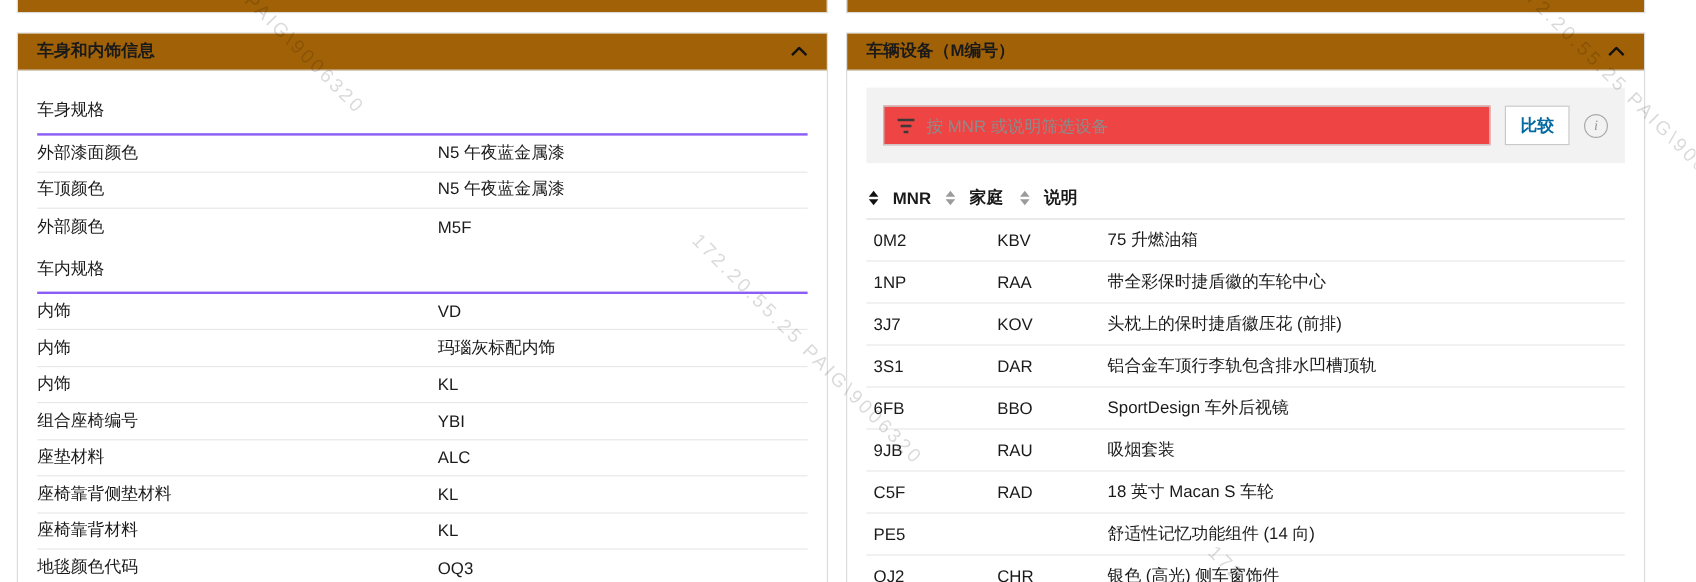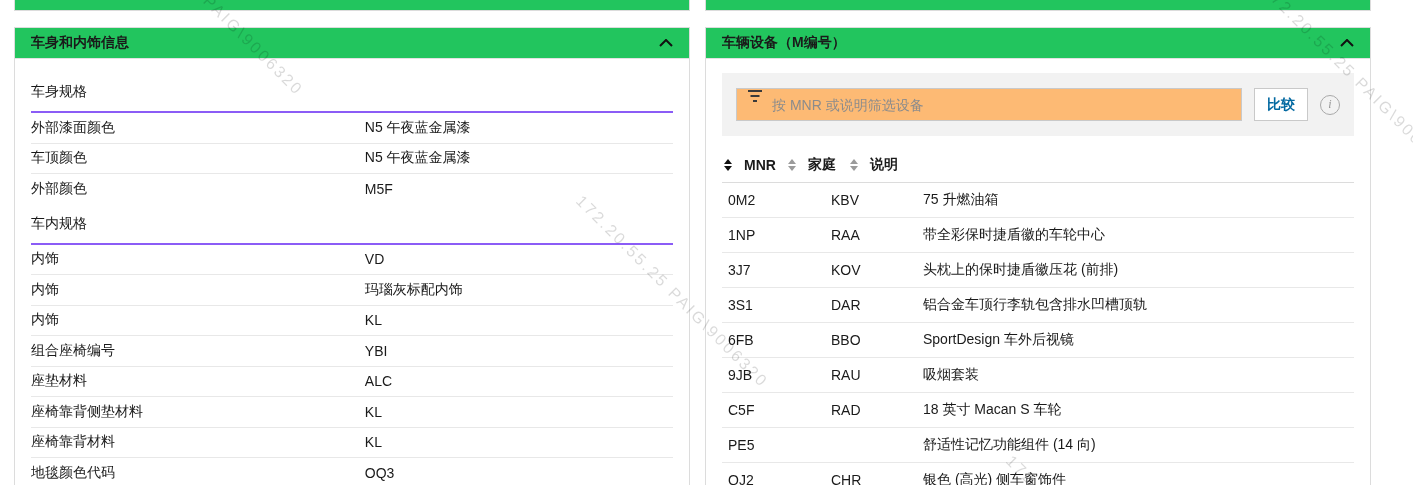--- a/index.html
+++ b/index.html
@@ -5,41 +5,41 @@
   * { margin:0; padding:0; box-sizing:border-box; }
   html,body { width:1413px; height:485px; }
   body {
     position:relative; overflow:hidden; background:#ffffff;
     font-family:"Liberation Sans", sans-serif; color:#1a1a1a;
   }
 
   .panel { position:absolute; background:#fff; border:1px solid #dcdcdc; }
   .panel-header {
     height:31px; display:flex; align-items:center; justify-content:space-between;
-    padding:0 16px; background:#22c55e; border-bottom:1px solid #e2e2e2;
+    padding:0 16px; background:#a16207; border-bottom:1px solid #e2e2e2;
     font-weight:bold; font-size:14px;
   }
   .chev { display:flex; align-items:center; }
 
   
   .strip { height:40px; overflow:hidden; }
   .strip .panel-header { height:40px; border-bottom:none; }
 
   
   .kv-body { padding:18px 16px 0 16px; }
   .section-title { font-weight:normal; font-size:14px; padding:6px 0 10px 0; border-bottom:2px solid #8b5cf6; }
   .section + .section .section-title { margin-top:4px; }
   .kv-row { display:flex; align-items:center; min-height:30.5px; border-bottom:1px solid #e8e8e8; font-size:14px; }
   .kv-row .k { width:52%; flex:none; }
   .kv-row.no-sep { border-bottom:none; }
 
   
   .eq-body { padding:14px 16px 0 16px; }
   .filter-bar { background:#f2f2f2; padding:15px 14px; display:flex; align-items:center; gap:12px; }
-  .search-box { flex:1; height:33px; background:#fdba74; border:1px solid #c9c9c9; display:flex; align-items:flex-start; padding:0 10px; gap:9px; }
+  .search-box { flex:1; height:33px; background:#ef4444; border:1px solid #c9c9c9; display:flex; align-items:center; padding:0 10px; gap:9px; }
   .search-box input { border:none; outline:none; flex:1; height:100%; font-size:14px; background:transparent; font-family:"Liberation Sans",sans-serif; color:#1a1a1a; }
   .search-box input::placeholder { color:#8c8c8c; }
   .compare-btn { height:33px; background:#fff; border:1px solid #c9c9c9; font-weight:bold; font-size:14px; padding:0 12px; font-family:"Liberation Sans",sans-serif; cursor:pointer; color:#0369a1; }
   .info-icon { width:20px; height:20px; border-radius:50%; border:1px solid #a9a9a9; color:#979797; display:flex; align-items:center; justify-content:center; font-size:12px; font-style:italic; font-family:"Liberation Serif",serif; }
 
   .eq-table { margin-top:20px; }
   .eq-head { display:grid; grid-template-columns:64px 62px 1fr; padding:0 0 8px 2px; border-bottom:1px solid #dcdcdc; font-weight:bold; font-size:14px; }
   .th { display:flex; align-items:center; gap:12px; }
   .sort { display:inline-flex; flex-direction:column; gap:2px; }
   .sort b { display:block; height:0; width:0; border-left:4.5px solid transparent; border-right:4.5px solid transparent; }

